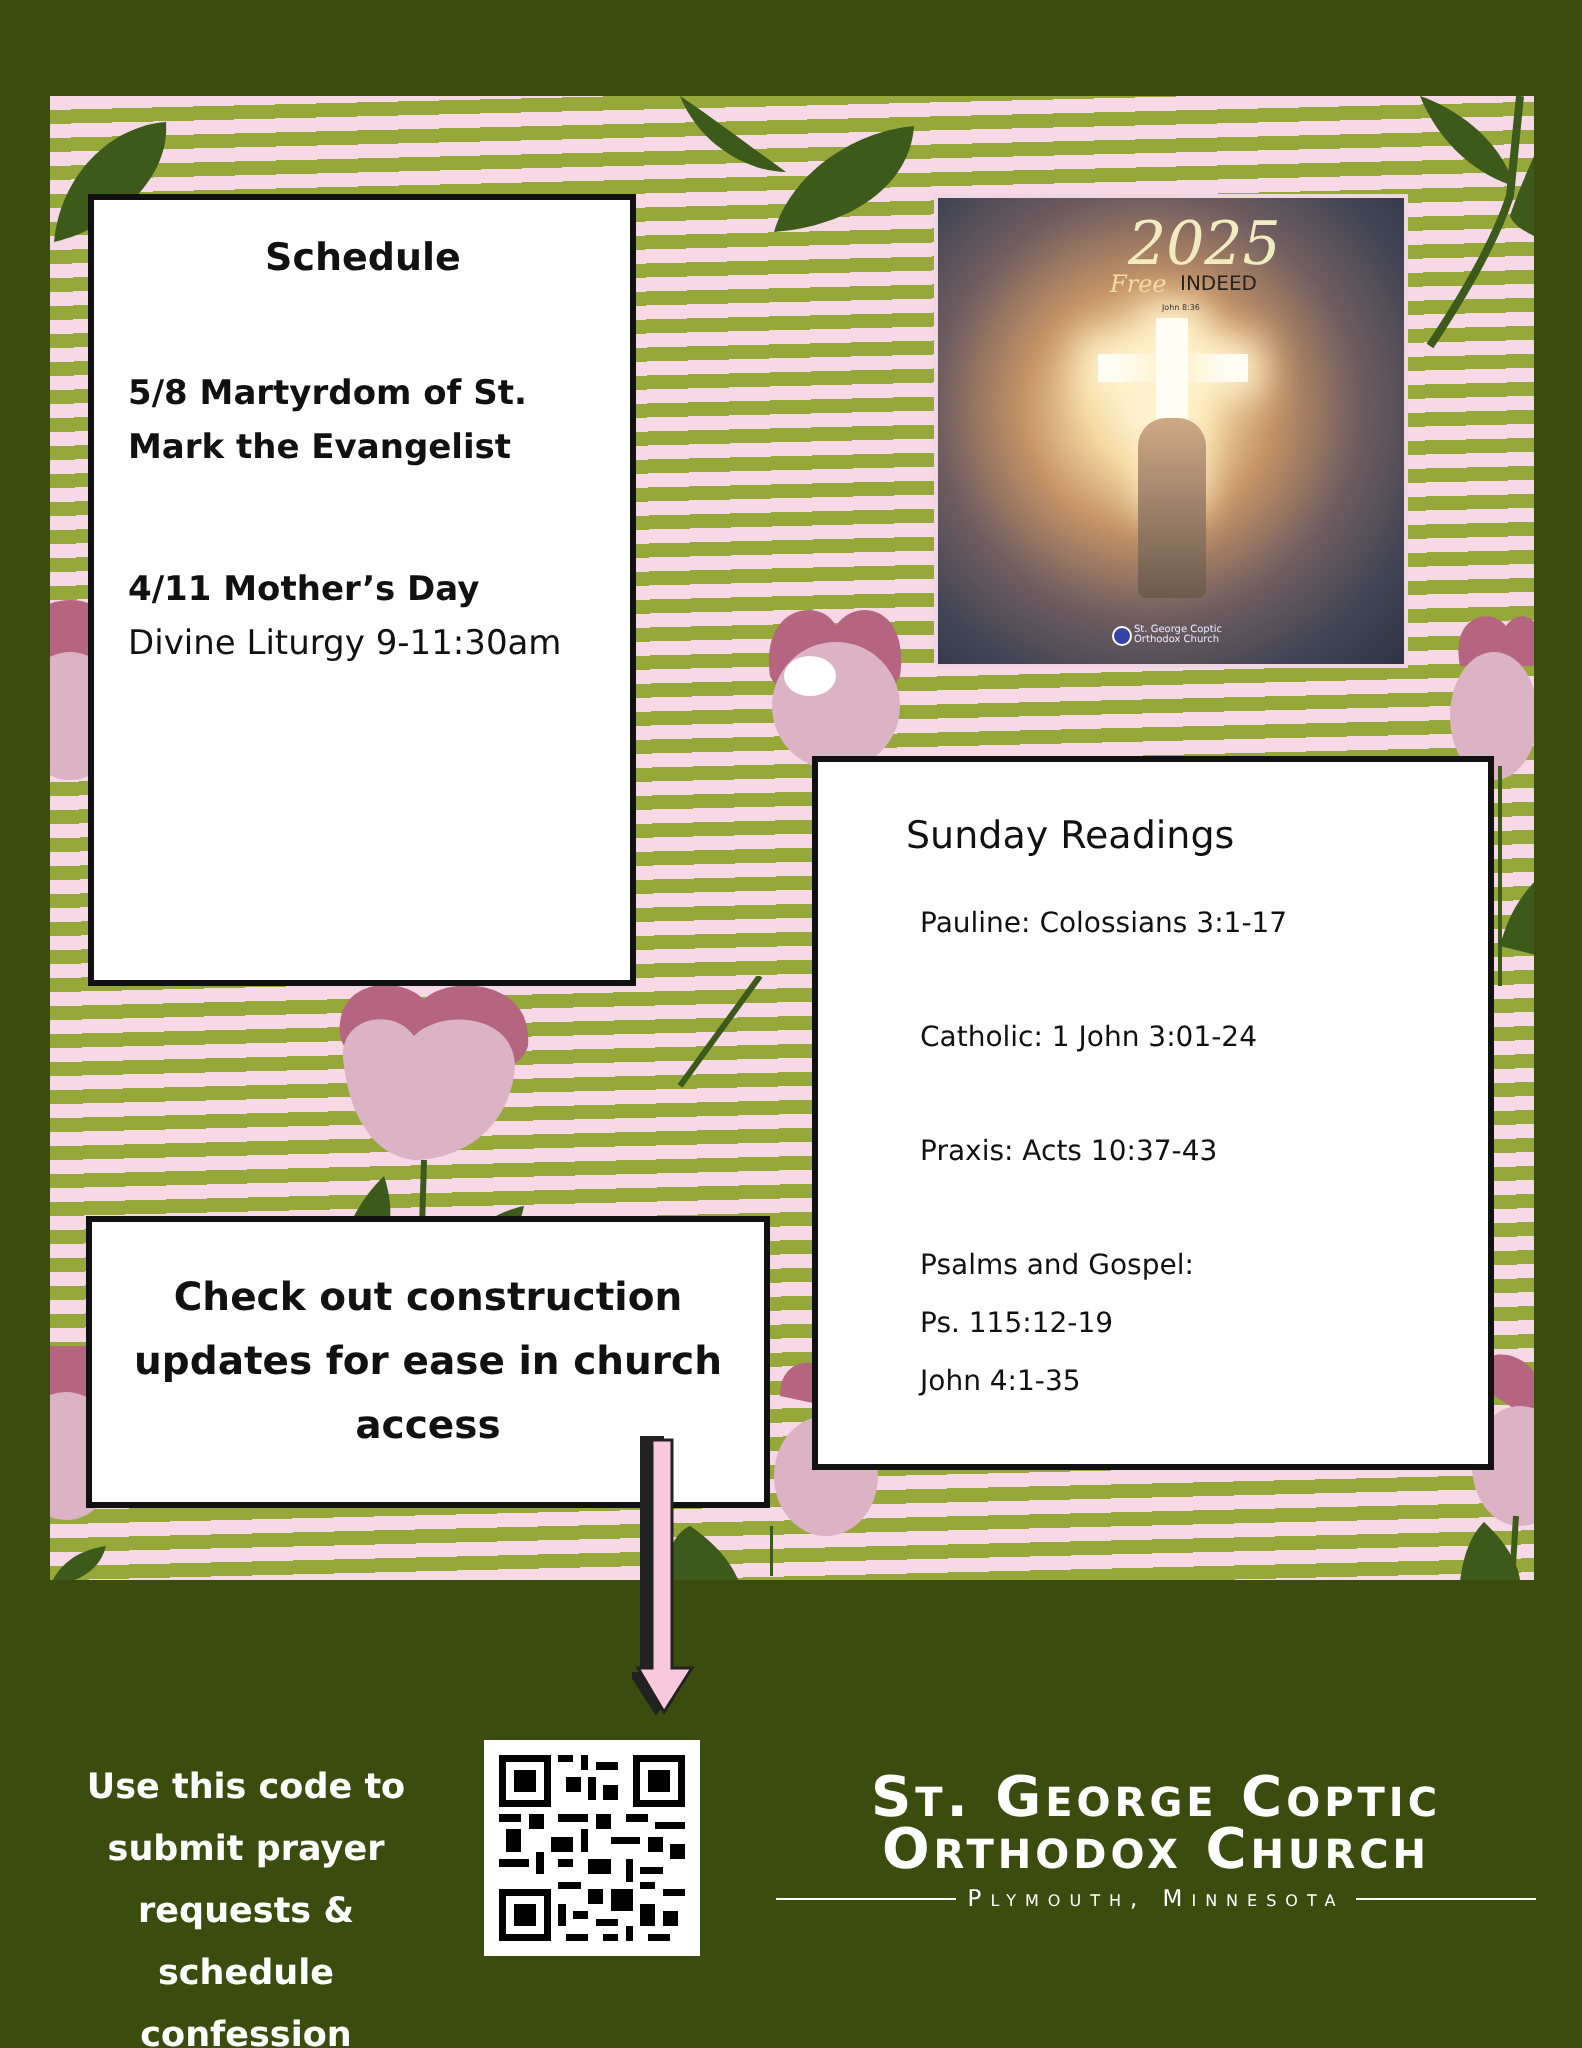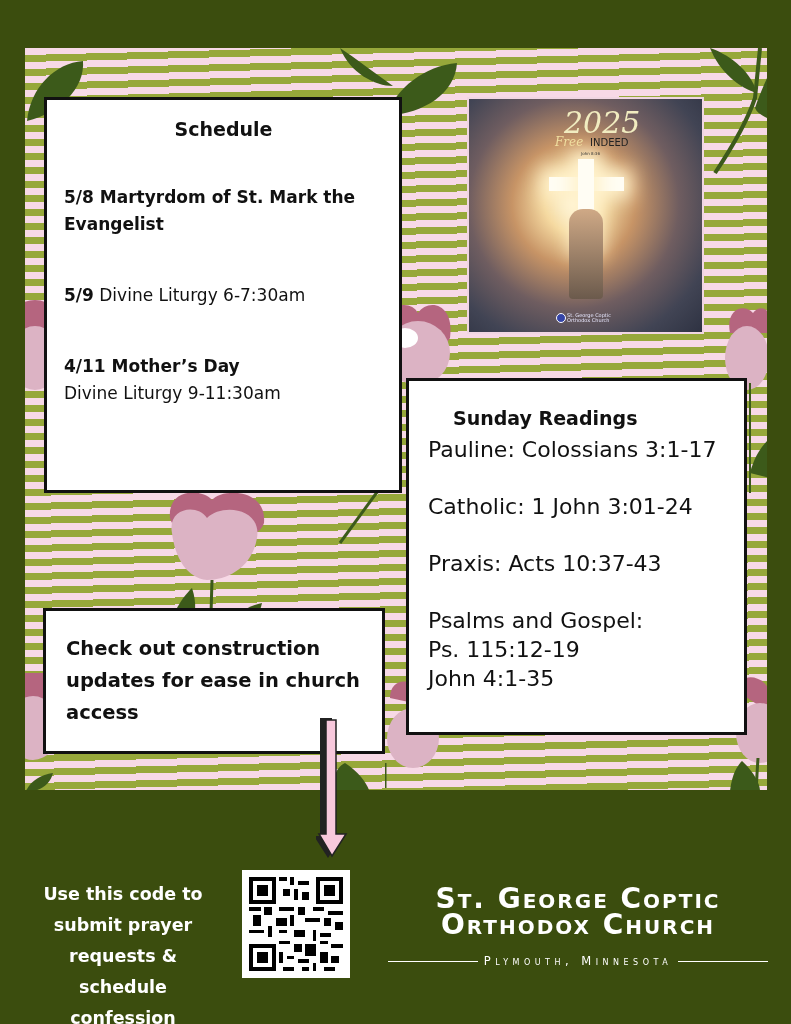--- a/index.html
+++ b/index.html
@@ -2,46 +2,46 @@
 <html><head>
 <meta charset="utf-8">
 <style>
   html, body { margin:0; padding:0; }
   body { width:791px; height:1024px; background:#3b4d0e; position:relative; overflow:hidden;
          font-family:"DejaVu Sans", "Liberation Sans", sans-serif; }
   .panel { position:absolute; left:25px; top:48px; width:742px; height:742px; overflow:hidden;
     background: repeating-linear-gradient(178.6deg, #f7d9e6 0px, #f7d9e6 7px, #97a83a 7px, #97a83a 14px); }
   .deco { position:absolute; }
   .box { position:absolute; background:#fff; border:3px solid #111; box-sizing:border-box; color:#111; }
-  .schedule { left:44px; top:97px; width:358px; height:396px; padding:18px 16px 0 17px; }
+  .schedule { left:44px; top:97px; width:274px; height:396px; padding:18px 16px 0 17px; }
   .schedule .title { text-align:center; font-weight:bold; font-size:19px; margin-bottom:14px; }
   .schedule .entry { font-size:17px; line-height:27px; margin-bottom:26px;margin-top:44px; }
   .schedule .entry b { font-weight:bold; }
   .readings { left:406px; top:378px; width:341px; height:357px; padding:26px 0 0 19px; }
-  .readings .title { font-weight:bold; font-size:19px; margin-left:25px; margin-bottom:6px; }
-  .readings .item { font-size:22px; line-height:29px; margin-bottom:28px; }
+  .readings .title { font-weight:normal; font-size:19px; margin-left:25px; margin-bottom:19px; }
+  .readings .item { font-size:14px; line-height:29px; margin-bottom:28px;margin-left:32px; }
   .construction { left:43px; top:608px; width:342px; height:146px; display:flex; align-items:center; justify-content:center;
-     text-align:left; font-weight:bold; font-size:19.5px; line-height:32px; padding:0 20px; }
+     text-align:center; font-weight:bold; font-size:19.5px; line-height:32px; padding:0 20px; }
   .poster { position:absolute; left:467px; top:97px; width:237px; height:237px; border:2px solid #f0d6e2; box-sizing:border-box;
      background: radial-gradient(ellipse at 45% 45%, #fff7e0 0%, #f5d9a0 16%, #c79466 34%, #6f5d60 58%, #414454 80%, #2e3242 100%); overflow:hidden; }
   .poster .year { position:absolute; left:95px; top:6px; font-family:"DejaVu Serif", serif; font-style:italic; color:#f1ecc0; font-size:30px; }
   .poster .free { position:absolute; left:86px; top:36px; font-family:"DejaVu Serif", serif; font-style:italic; color:#f0dfa0; font-size:12px; }
   .poster .indeed { position:absolute; left:121px; top:38px; color:#222; font-size:10px; }
   .poster .ref { position:absolute; left:112px; top:52px; color:#333; font-size:4px; }
   .poster .cross-v { position:absolute; left:109px; top:60px; width:16px; height:90px; background:#fffdf4; box-shadow:0 0 18px 8px #fff2cc; }
   .poster .cross-h { position:absolute; left:80px; top:78px; width:75px; height:14px; background:#fffdf4; box-shadow:0 0 18px 8px #fff2cc; }
   .poster .person { position:absolute; left:100px; top:110px; width:34px; height:90px; background:linear-gradient(#cfa986,#6b5a4c); border-radius:14px 14px 4px 4px; }
   .poster .bottom-logo { position:absolute; left:90px; top:214px; color:#e8e8ff; font-size:5px; line-height:5px; }
   .poster .bottom-logo-dot { position:absolute; left:87px; top:214px; width:8px; height:8px; border-radius:50%; background:#3444a8; border:1px solid #fff; }
   .arrow { position:absolute; left:316px; top:716px; }
   .qr-caption { position:absolute; left:28px; top:879px; width:190px; text-align:center; color:#fff; font-weight:bold; font-size:17.5px; line-height:31px; }
   .qr { position:absolute; left:242px; top:870px; width:108px; height:108px; background:#fff; }
   .church { position:absolute; left:388px; top:886px; width:380px; color:#fff; text-align:center; }
   .church .name { font-weight:bold; font-size:28px; line-height:26px; letter-spacing:2px; font-variant:small-caps; }
-  .church .loc { display:flex; align-items:center; justify-content:center; gap:6px; font-size:11.5px; letter-spacing:4.5px; margin-top:16px; font-variant:small-caps;text-align:right; }
+  .church .loc { display:flex; align-items:center; justify-content:center; gap:6px; font-size:11.5px; letter-spacing:4.5px; margin-top:4px; font-variant:small-caps;text-align:right; }
   .church .loc .line { flex:1; height:1px; background:#fff; }
 </style>
 </head>
 <body>
 
 <div class="panel">
 
   <svg class="deco" style="left:0;top:5px" width="65" height="70" viewBox="0 0 65 70">
       <path d="M2 68 C 5 35, 30 10, 58 8 C 60 35, 35 60, 2 68Z" fill="#3c5a1a"></path>
     </svg>
@@ -104,23 +104,20 @@
     </svg>
   <svg class="deco" style="left:0;top:725px" width="30" height="20" viewBox="0 0 30 20">
       <path d="M0 20 C 5 8, 15 2, 28 0 C 25 12, 15 18, 0 20Z" fill="#3c5a1a"></path>
     </svg>
 </div>
 
 <div class="box schedule">
   <div class="title">Schedule</div>
   <div class="entry">
     <b>5/8 Martyrdom of St. Mark the Evangelist</b>
-  </div>
-  <div class="entry">
-    <b>5/9</b><span> Divine Liturgy 6-7:30am</span>
   </div>
   <div class="entry">
     <b>4/11 Mother’s Day</b><br>
     <span>Divine Liturgy 9-11:30am</span>
   </div>
 </div>
 
 <div class="poster">
   <div class="cross-h"></div>
   <div class="cross-v"></div>

